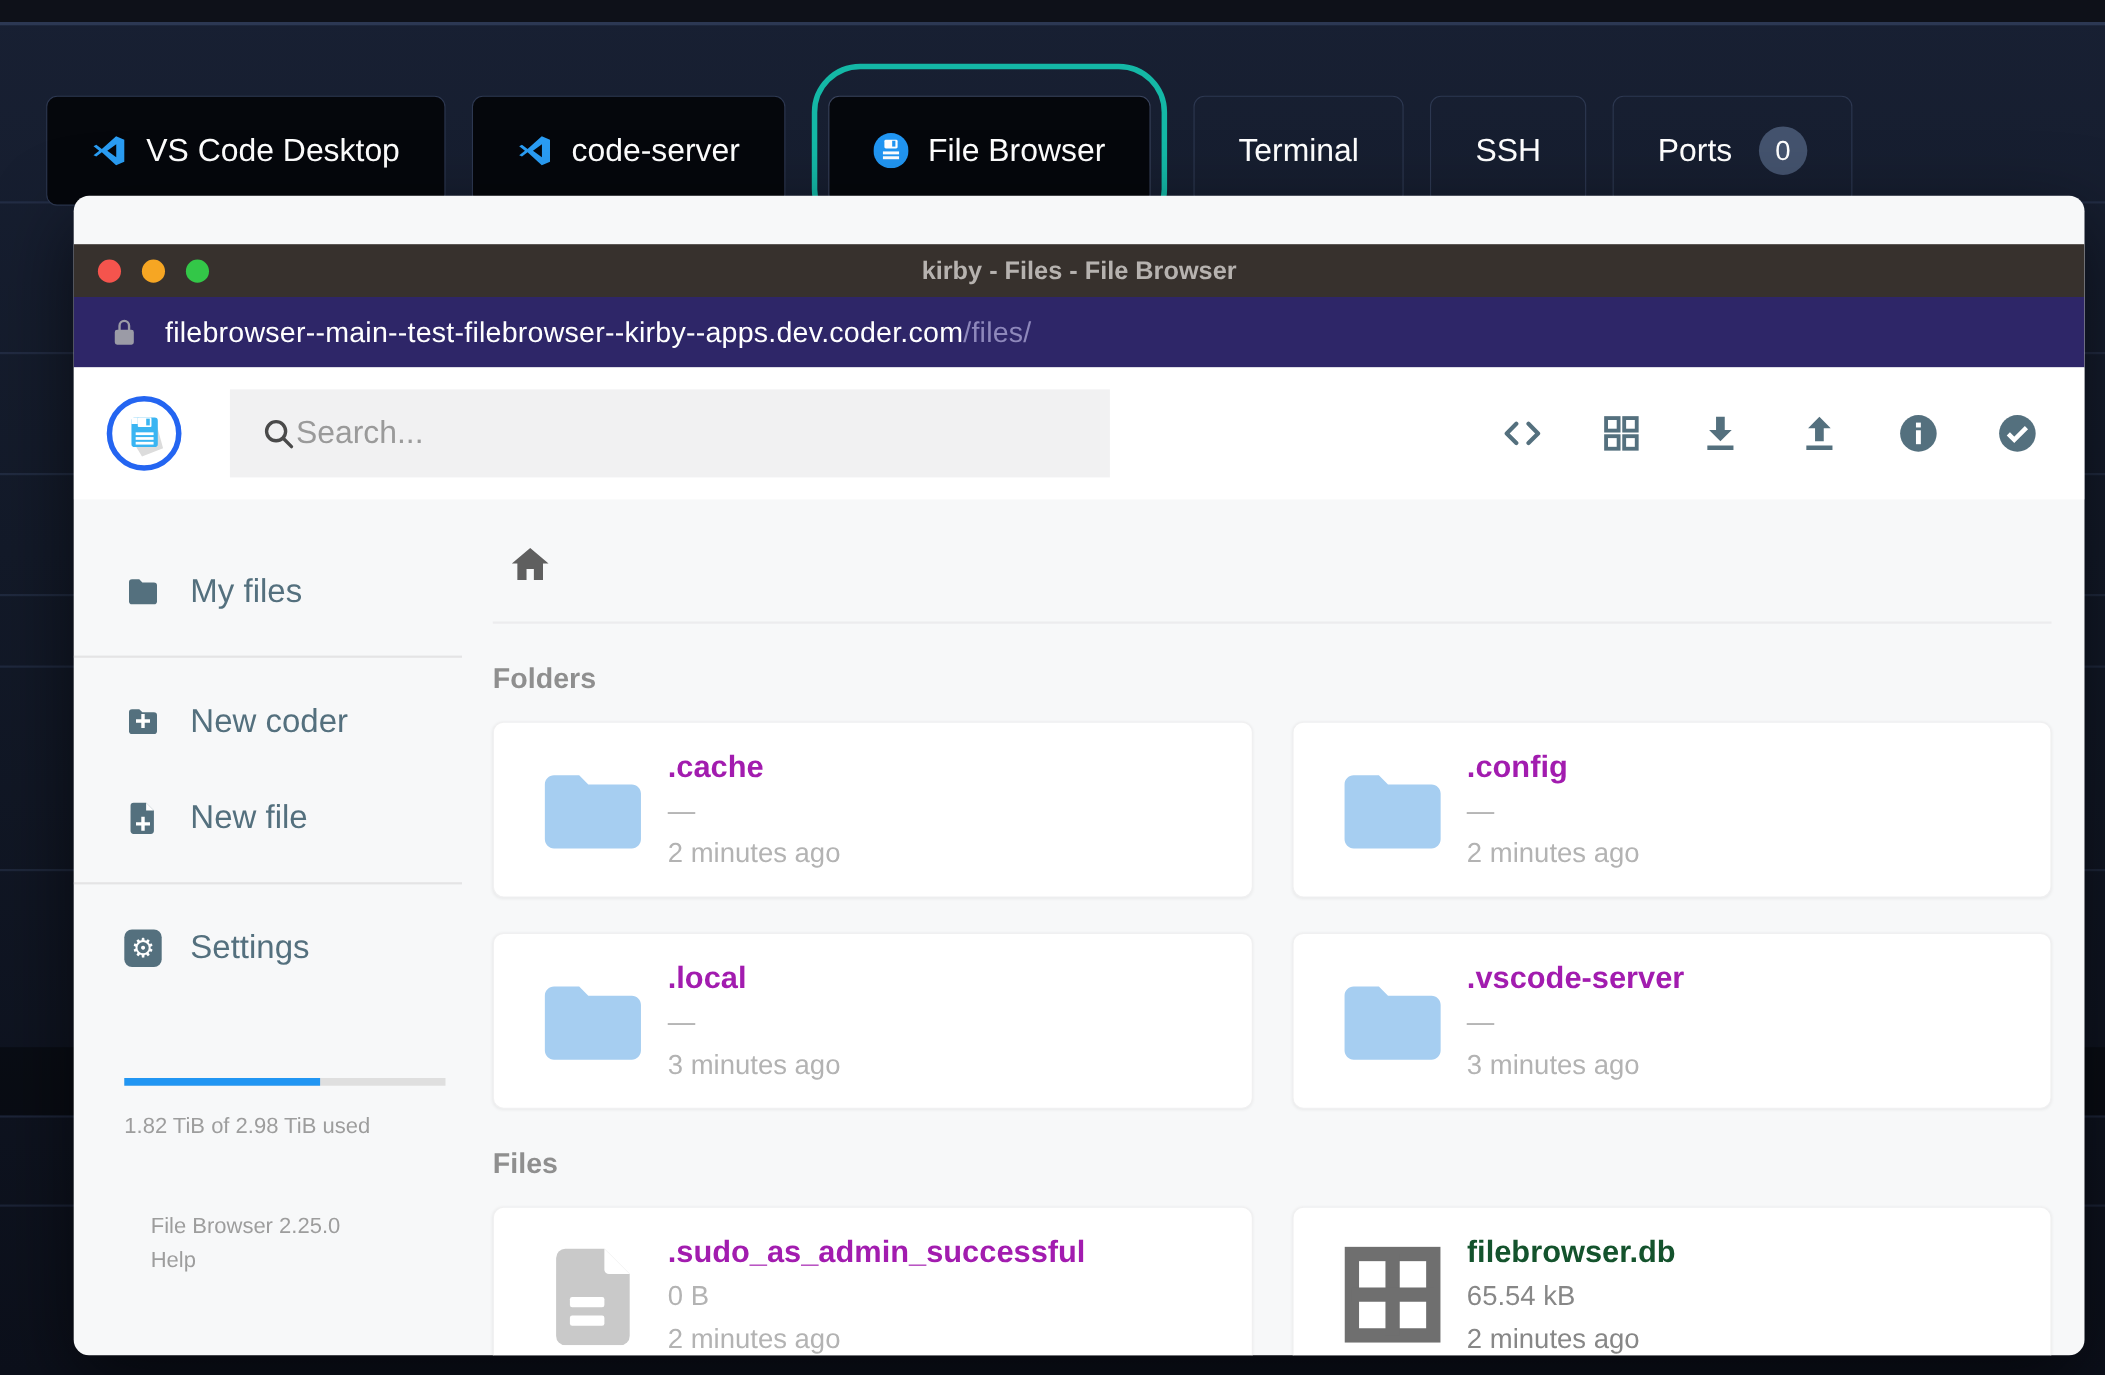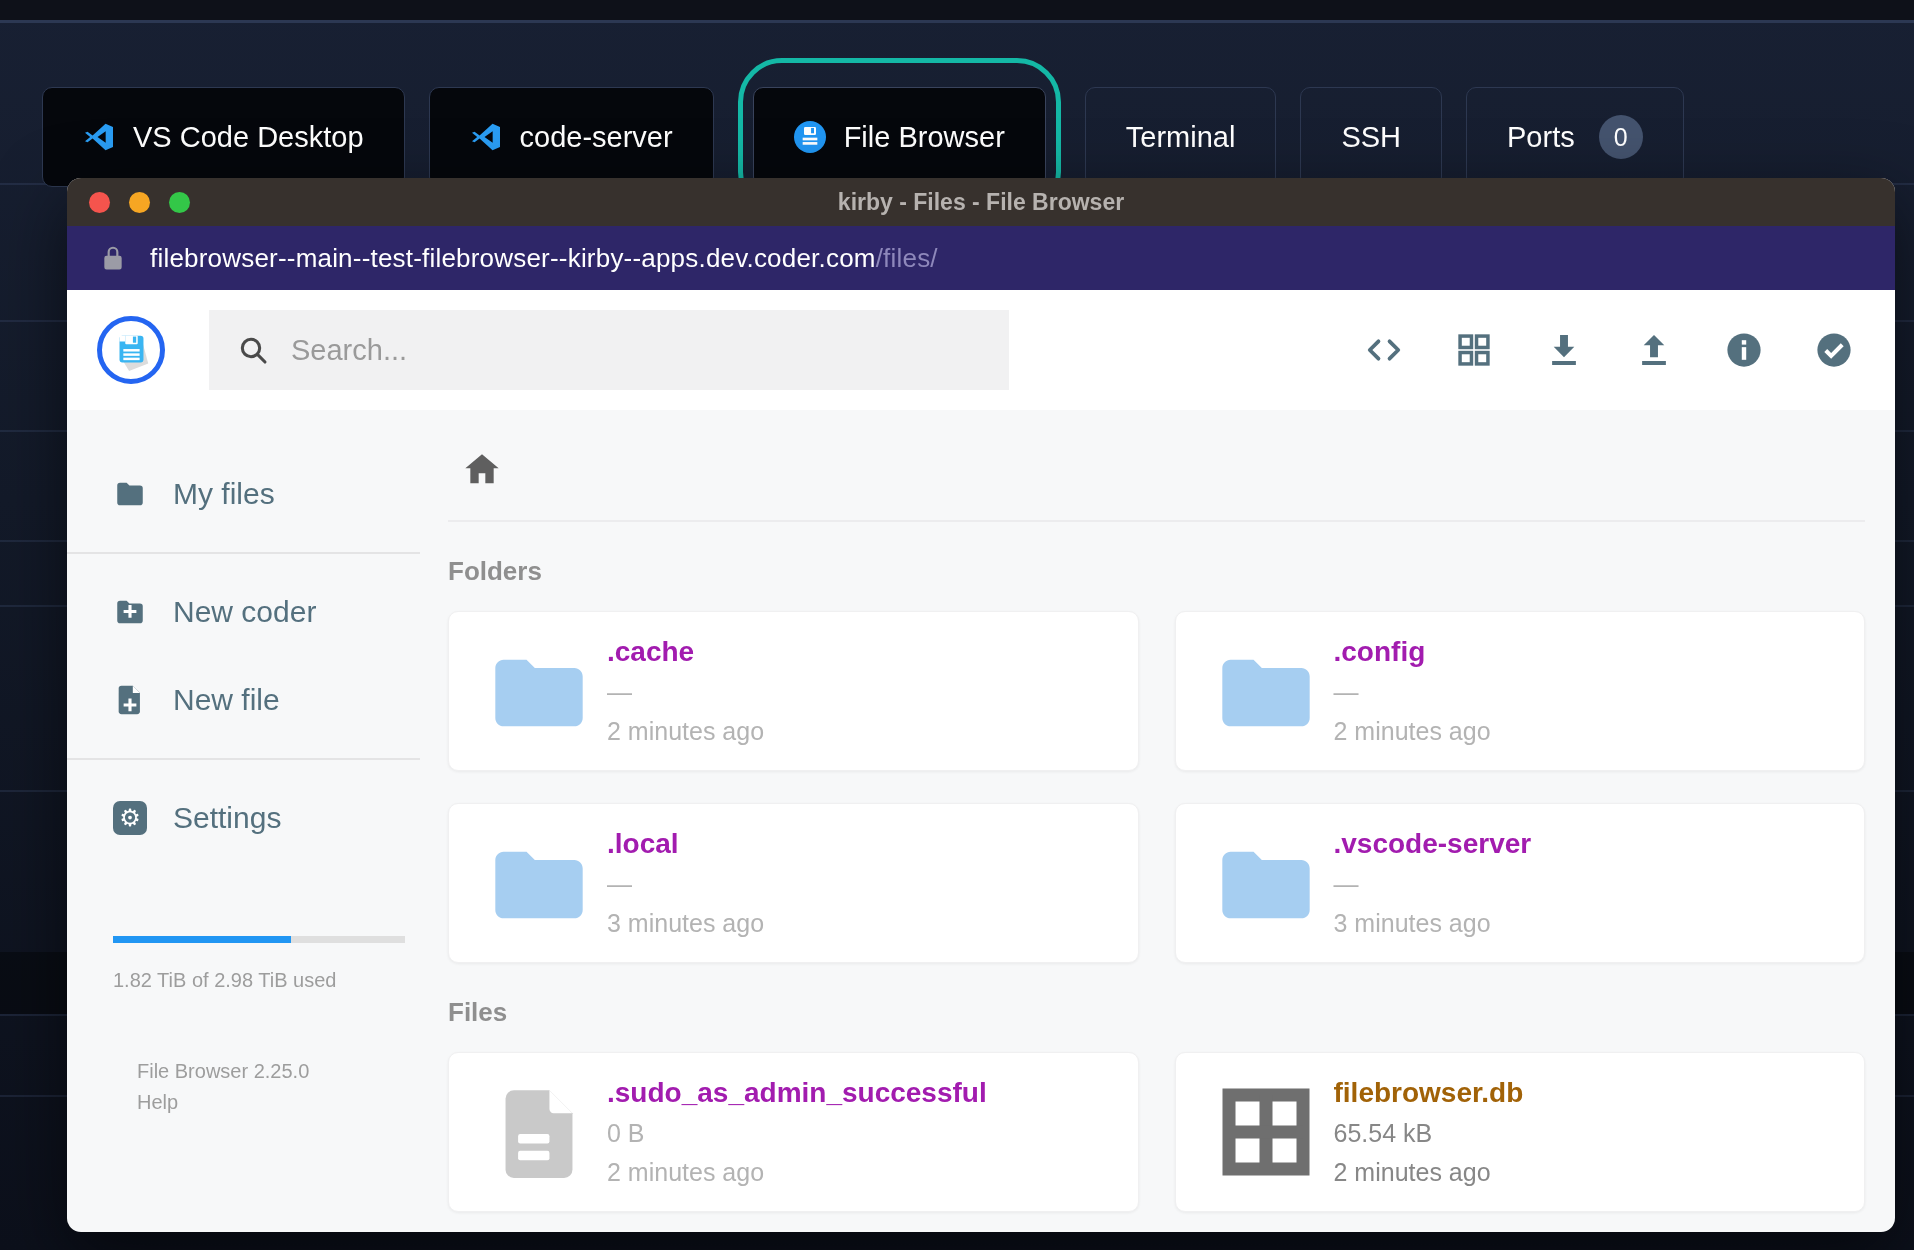--- a/index.html
+++ b/index.html
@@ -38,21 +38,21 @@
 
   
   .window {
     position:absolute; left:67px; top:178px; width:1828px; height:1054px;
     border-radius:14px; overflow:hidden; display:flex; flex-direction:column;
     box-shadow:0 24px 70px rgba(0,0,0,.55);
     background:#f7f8f9;
   }
   .titlebar {
     height:48px; background:#37312d; flex:none; position:relative;
-    display:flex; align-items:center; justify-content:center;
+    display:flex; align-items:center; justify-content:center;margin-top:44px;
   }
   .lights { position:absolute; left:22px; top:0; height:100%; display:flex; align-items:center; gap:19px; }
   .light { width:21px; height:21px; border-radius:50%; }
   .light.red { background:#f5544d; } .light.yellow { background:#f6a623; } .light.green { background:#33c748; }
   .win-title { color:#b6b2af; font-size:23px; font-weight:bold; }
 
   .urlbar {
     height:64px; background:#2e2668; flex:none;
     display:flex; align-items:center; padding-left:33px;
   }
@@ -66,21 +66,21 @@
     display:flex; align-items:center; padding:0 30px;
   }
   .logo {
     width:68px; height:68px; border-radius:50%; background:#fff;
     border:5px solid #2465f1; flex:none;
     display:flex; align-items:center; justify-content:center; overflow:hidden;
   }
   .logo svg { width:46px; height:46px; }
   .searchbar {
     margin-left:44px; width:800px; height:80px; background:#f1f1f2; border-radius:0;
-    display:flex; align-items:center; padding:0 28px; gap:22px;
+    display:flex; align-items:center; padding:0 28px; 
   }
   .searchbar svg { width:32px; height:32px; flex:none; }
   .searchbar input {
     border:none; outline:none; background:transparent; width:100%;
     font-size:29px; color:#333; font-family:"Liberation Sans", sans-serif;
   }
   .searchbar input::placeholder { color:#9a9a9a; }
   .header-icons { margin-left:auto; display:flex; align-items:center; gap:52px; padding-right:12px; }
   .hicon { width:38px; height:38px; cursor:pointer; }
 
@@ -111,21 +111,21 @@
   .crumb-divider { border:none; border-top:2px solid #ececee; margin-top:26px; }
   .section-label { margin-top:34px; font-size:26px; font-weight:bold; color:#8f8f8f; }
   .grid { margin-top:24px; display:grid; grid-template-columns:1fr 1fr; gap:32px 36px; }
   .card {
     background:#fff; border-radius:10px; min-height:160px;
     border:1px solid #f0f0f1; box-shadow:0 1px 3px rgba(0,0,0,.06);
     display:flex; align-items:center; padding:24px 20px 24px 38px; cursor:pointer;
   }
   .card .cicon { width:104px; flex:none; display:flex; justify-content:center; }
   .card .cinfo { margin-left:16px; min-width:0; }
-  .cname { font-size:28px; font-weight:bold; color:#a16207; white-space:nowrap; overflow:hidden; }
+  .cname { font-size:28px; font-weight:bold; color:#14532d; white-space:nowrap; overflow:hidden; }
   .cmeta { font-size:25px; color:#878787; margin-top:10px; }
   .card.hidden-item .cname { color:#a21caf; }
   .card.hidden-item .cmeta { color:#b3b3b3; }
   .files-grid { margin-top:24px; }
 </style>
 </head>
 <body>
 
 <div class="top-strip"></div>
 <div class="top-accent"></div>

